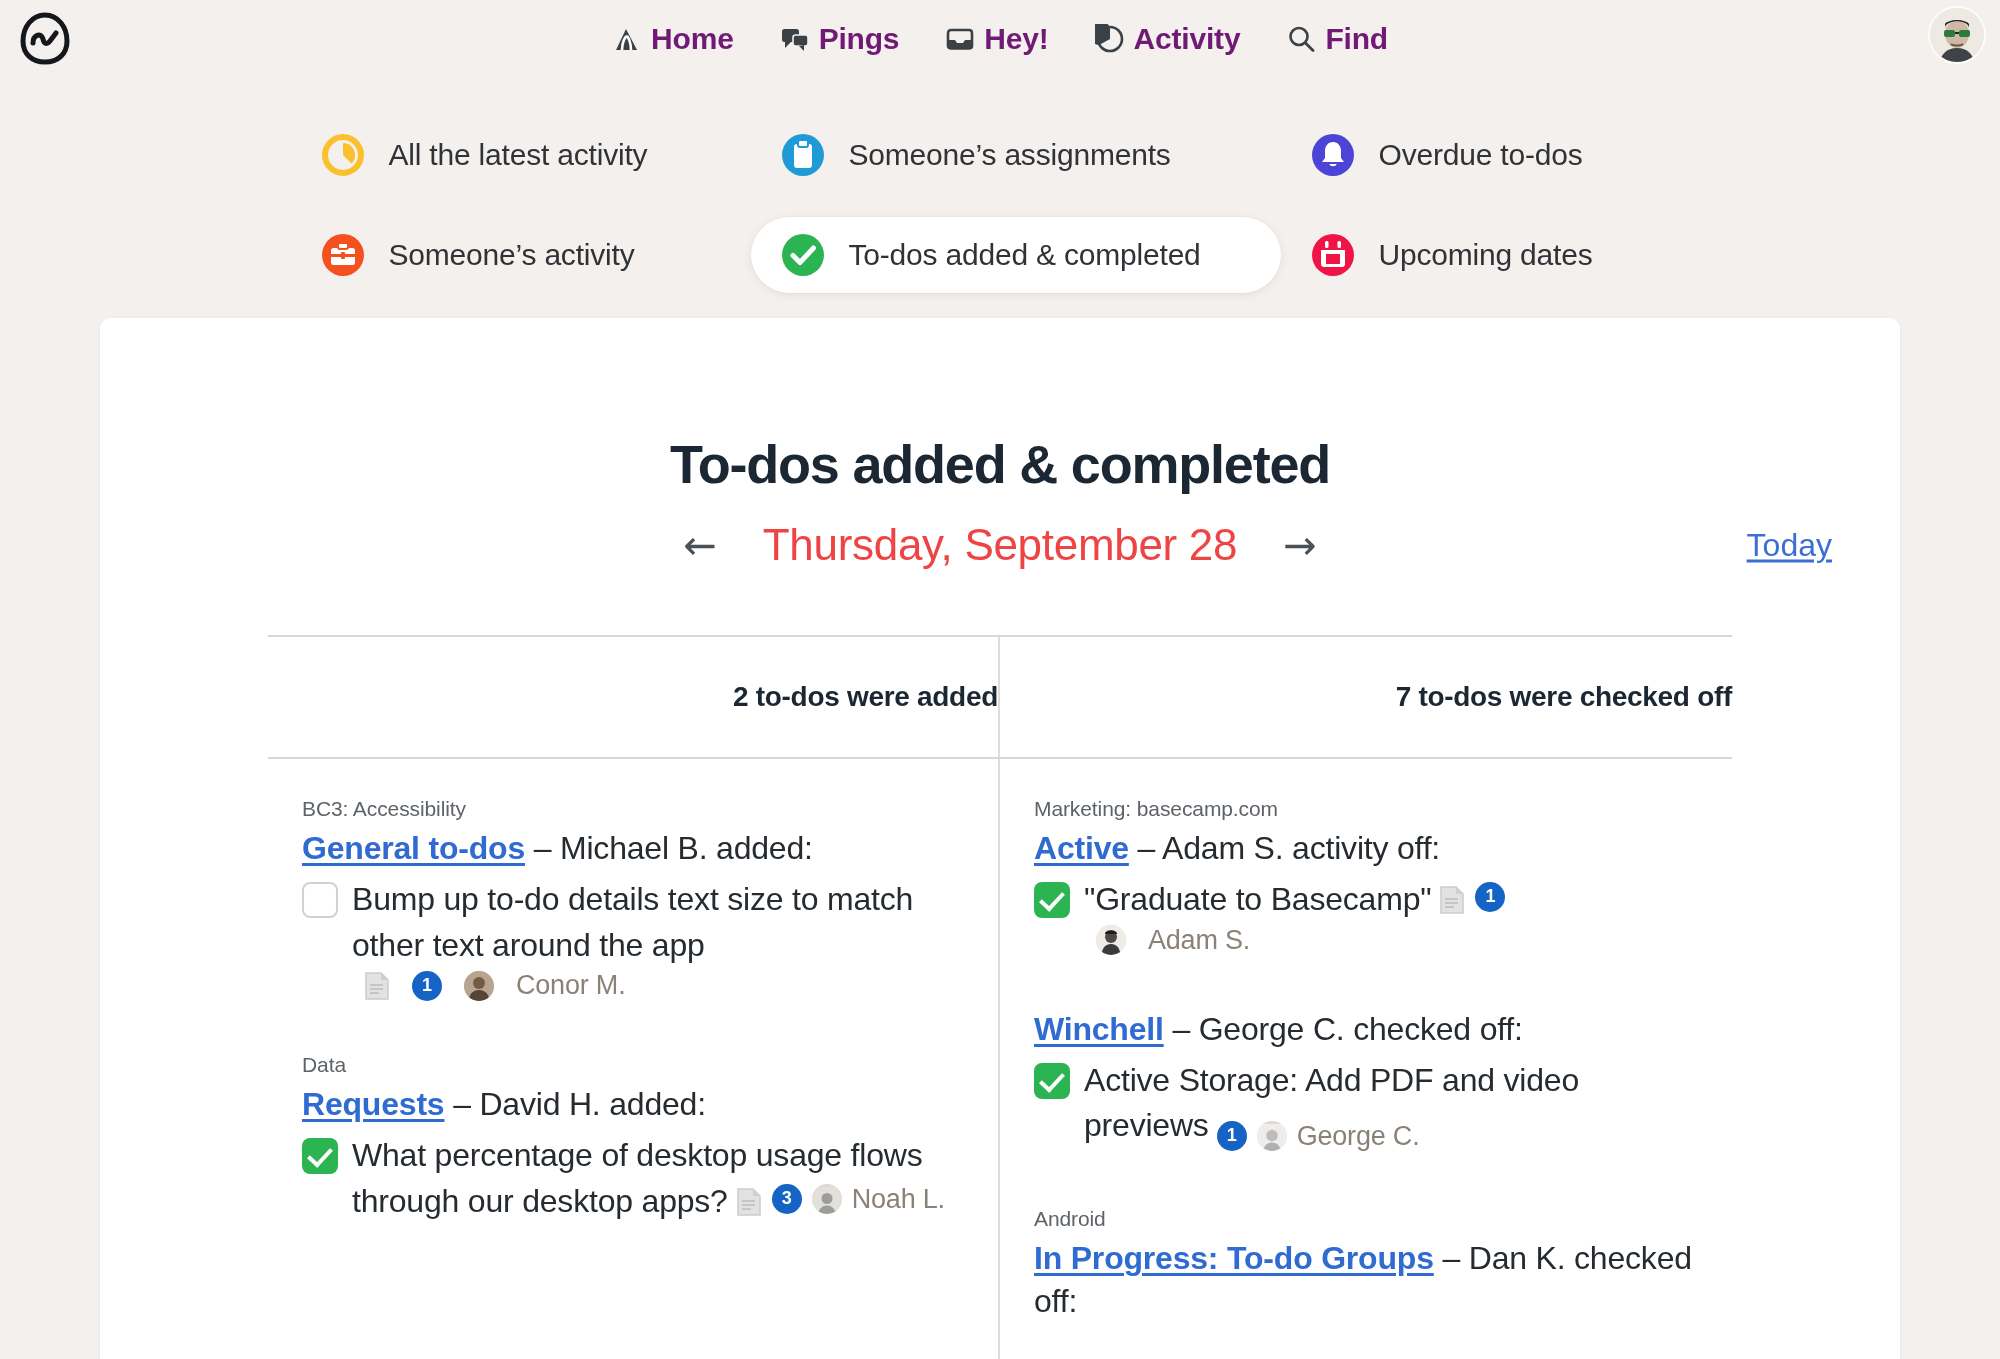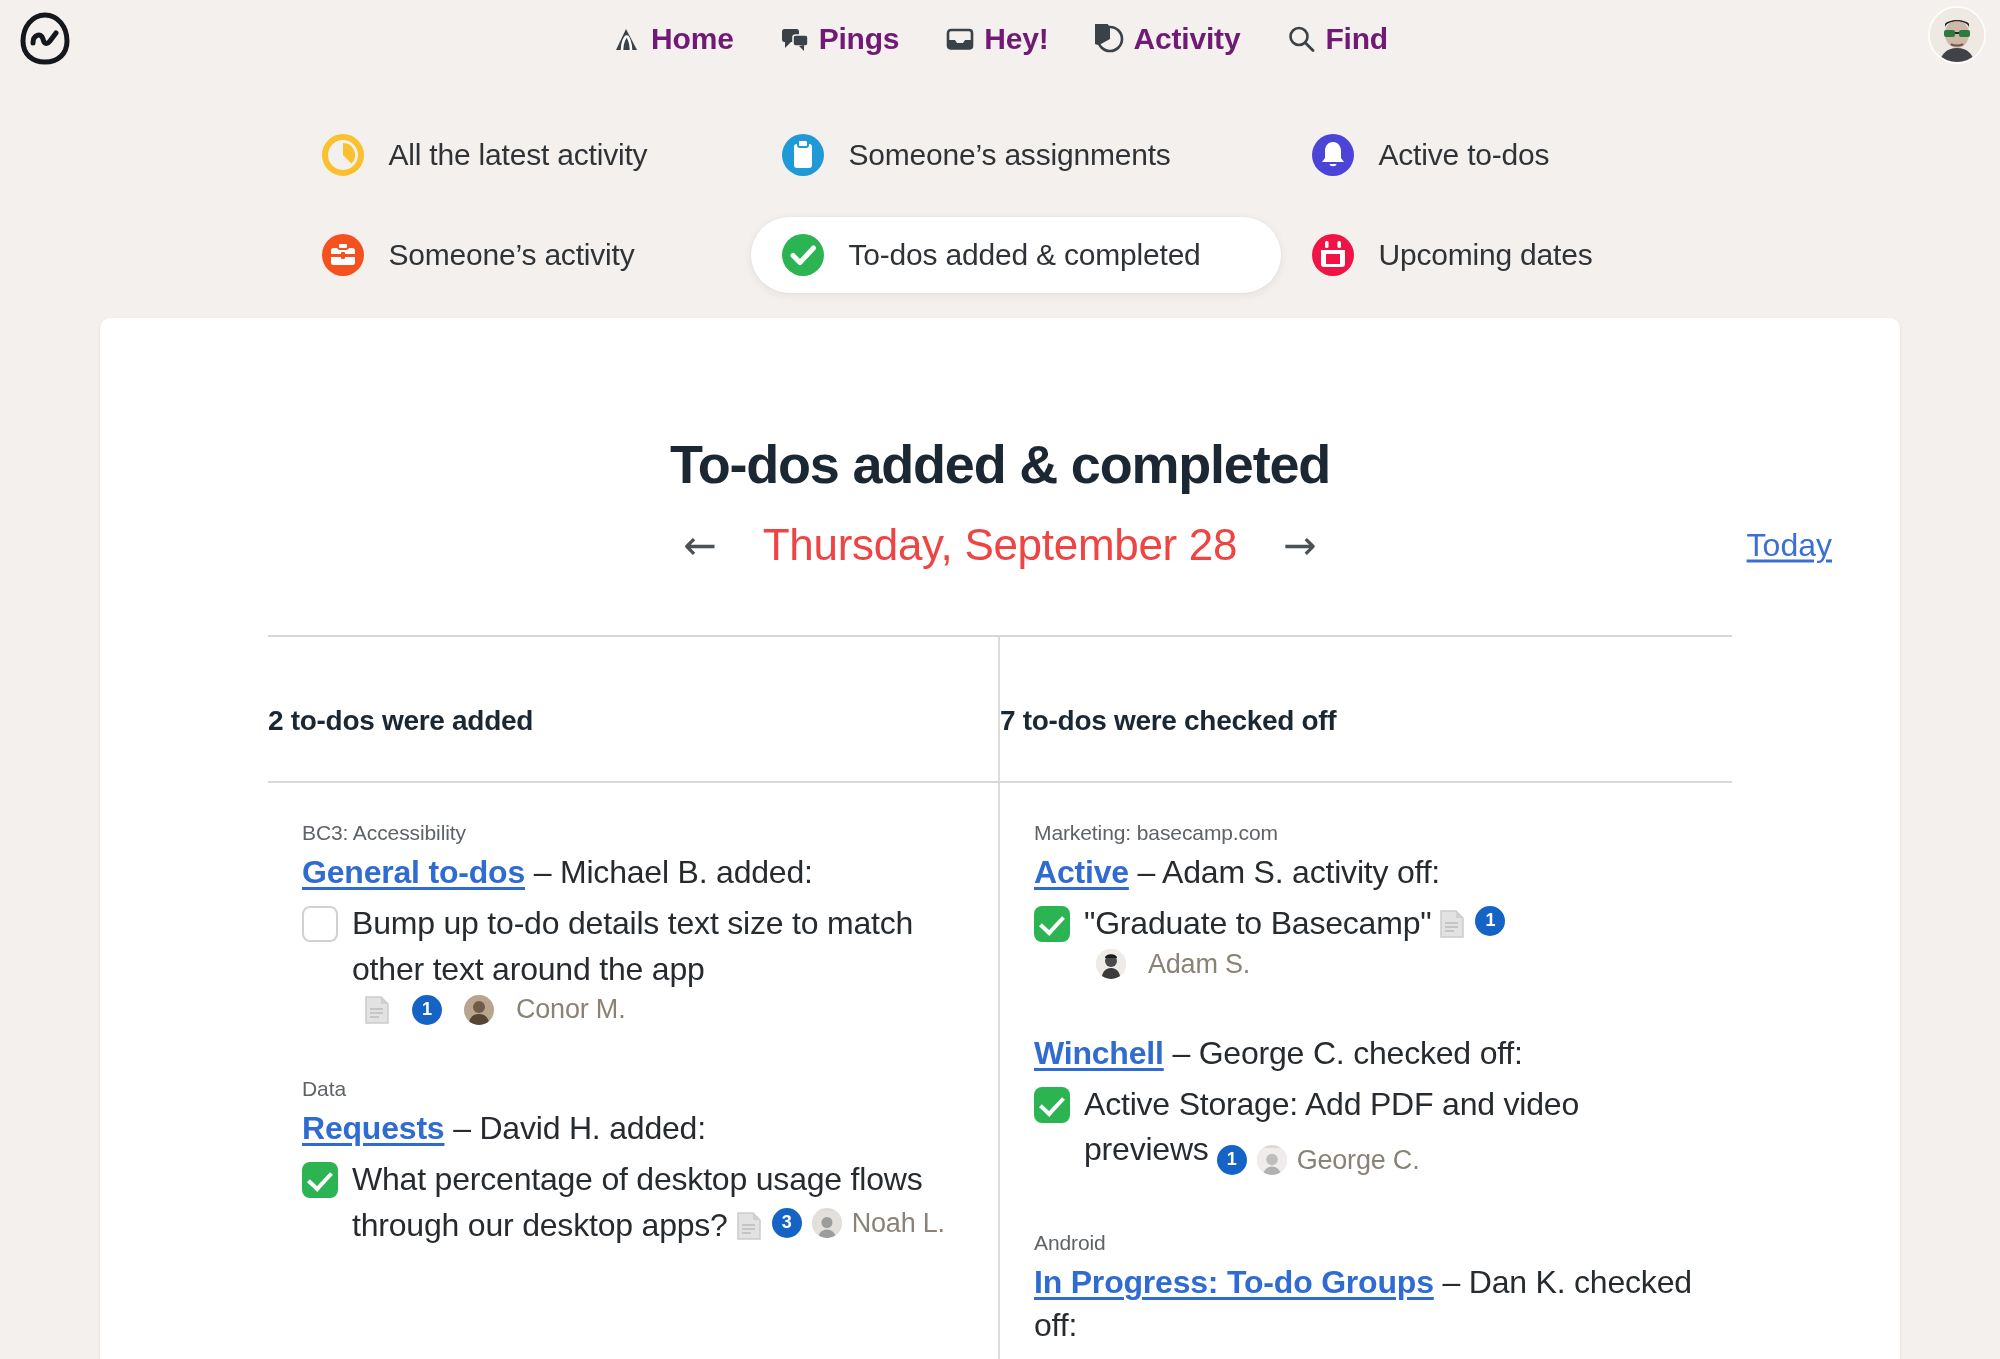--- a/index.html
+++ b/index.html
@@ -89,23 +89,23 @@
   
   .cols {
     margin: 62px 168px 0 168px;
     border-top: 2px solid #d8d8d8;
   }
   .cols-head {
     display: flex;
     border-bottom: 2px solid #d8d8d8;
   }
   .cols-head > div {
-    flex: 1 1 50%; text-align: left;
+    flex: 1 1 50%; text-align: right;
     font-size: 28px; font-weight: 700; color: #1b2733;
-    padding: 68px 0 44px 0; letter-spacing: -0.3px;
+    padding: 44px 0 44px 0; letter-spacing: -0.3px;
   }
   .cols-head > div:first-child { border-right: 2px solid #dcdcdc; }
   .cols-body { display: flex; }
   .col {
     flex: 1 1 50%;
     padding: 38px 40px 0 34px;
   }
   .col.left { border-right: 2px solid #dcdcdc; }
 
   .entry { margin-bottom: 52px; }
@@ -265,21 +265,21 @@
     </div>
 
     <div class="pill">
       <span class="picon">
         <svg width="46" height="46" viewBox="0 0 46 46">
           <circle cx="23" cy="23" r="21" fill="#4b44d6"></circle>
           <path d="M23 10 C28 10 31 14 31 19 L31 26 L34 30 L12 30 L15 26 L15 19 C15 14 18 10 23 10 Z" fill="#fff"></path>
           <path d="M19.5 32 C19.5 35 26.5 35 26.5 32 Z" fill="#fff"></path>
         </svg>
       </span>
-      <span class="plabel">Active to-dos</span>
+      <span class="plabel">Overdue to-dos</span>
     </div>
 
     <div class="pill">
       <span class="picon">
         <svg width="46" height="46" viewBox="0 0 46 46">
           <circle cx="23" cy="23" r="21" fill="#f4511e"></circle>
           <rect x="11" y="16" width="24" height="17" rx="2.5" fill="#fff"></rect>
           <rect x="18" y="11" width="10" height="6" rx="2" fill="#fff" stroke="#f4511e" stroke-width="2"></rect>
           <rect x="11" y="22" width="24" height="3" fill="#f4511e"></rect>
           <rect x="21" y="20" width="4" height="7" rx="1" fill="#f4511e"></rect>

